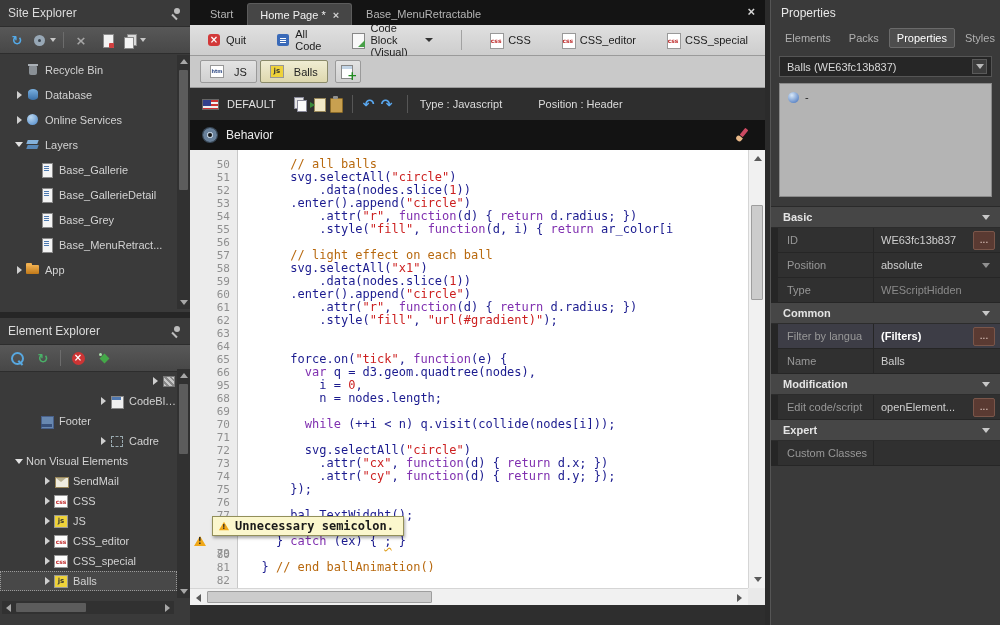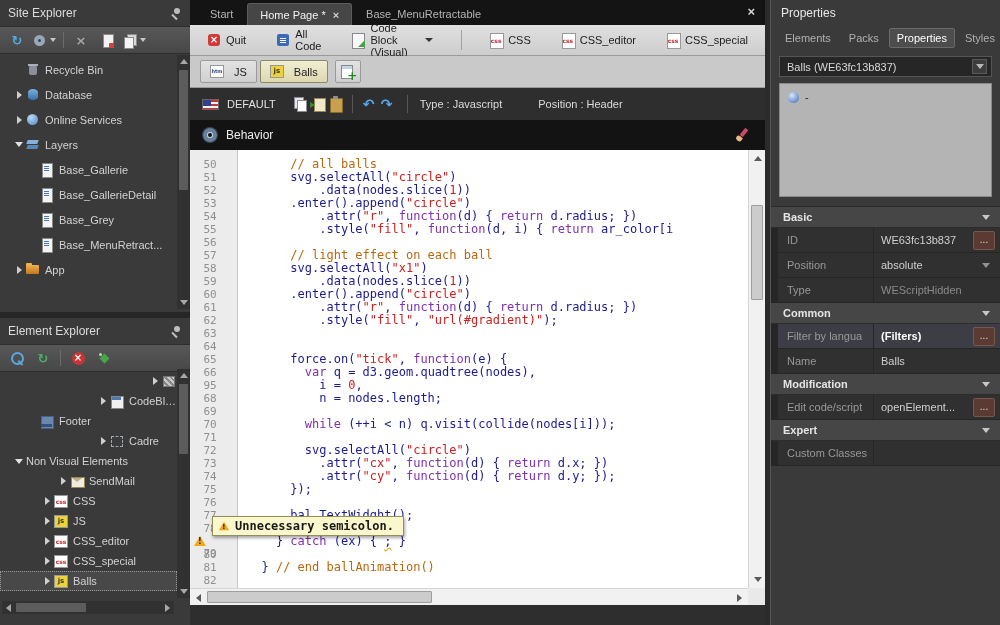--- a/index.html
+++ b/index.html
@@ -152,21 +152,21 @@
 .gear{width:14px;height:14px;border-radius:50%;background:radial-gradient(circle,#b8c8d8 0 34%,#68809a 35%);position:relative;flex:none;box-shadow:0 0 0 1px #3a4a5a}
 .gear::after{content:"";position:absolute;left:5px;top:5px;width:4px;height:4px;border-radius:50%;background:#131313}
 .brush{position:absolute;right:16px;top:8px;width:14px;height:14px}
 .brush::before{content:"";position:absolute;left:7px;top:0;width:4px;height:9px;background:#cc4a62;transform:rotate(40deg);border-radius:1px}
 .brush::after{content:"";position:absolute;left:1px;top:8px;width:6px;height:5px;background:#e8b888;border-radius:50% 0 50% 50%;transform:rotate(40deg)}
 
 
 .editor{position:absolute;top:150px;left:0;width:575px;height:455px;background:#fff}
 .gutter{position:absolute;left:0;top:0;bottom:17px;width:48px;background:#ececec;border-right:1px solid #c8c8c8;padding-top:8px;overflow:hidden}
 .gut-line{position:relative;height:13px}
-.gut-num{display:block;text-align:center;padding-right:7px;font:11px/13px "DejaVu Sans Mono",monospace;color:#8f8f8f}
+.gut-num{display:block;text-align:right;padding-right:7px;font:11px/13px "DejaVu Sans Mono",monospace;color:#8f8f8f}
 .gut-warn{position:absolute;left:4px;top:1px}
 .codebox{position:absolute;left:49px;top:0;right:17px;bottom:17px;overflow:hidden;padding:8px 0 0 8px;font:12px/13px "DejaVu Sans Mono",monospace;white-space:pre}
 .code-line{height:13px;white-space:pre}
 .tok-p{color:#1b1b8f}
 .tok-k{color:#8030b0}
 .tok-s{color:#cc2020}
 .tok-n{color:#cc2020}
 .tok-c{color:#b8690f}
 .tok-w{color:#1b1b8f;text-decoration:#e0a020 wavy underline;text-underline-offset:2px}
 .warn-tri{width:0;height:0;border-left:6px solid transparent;border-right:6px solid transparent;border-bottom:10px solid #f0a818;position:relative;display:inline-block}
@@ -319,21 +319,21 @@
         </div>
         <div class="tree-row" style="padding-left: 96px;">
           <span class="tarrow closed"></span>
           <span class="ticon ti-frame"></span>
           <span class="tlabel">Cadre</span>
         </div>
         <div class="tree-row" style="padding-left: 12px;">
           <span class="tarrow open"></span>
           <span class="tlabel">Non Visual Elements</span>
         </div>
-        <div class="tree-row" style="padding-left: 40px; margin-left: 16px;">
+        <div class="tree-row" style="padding-left: 40px;">
           <span class="tarrow closed"></span>
           <span class="ticon ti-mail"></span>
           <span class="tlabel">SendMail</span>
         </div>
         <div class="tree-row" style="padding-left: 40px;">
           <span class="tarrow closed"></span>
           <span class="ticon ti-css"></span>
           <span class="tlabel">CSS</span>
         </div>
         <div class="tree-row" style="padding-left: 40px;">

